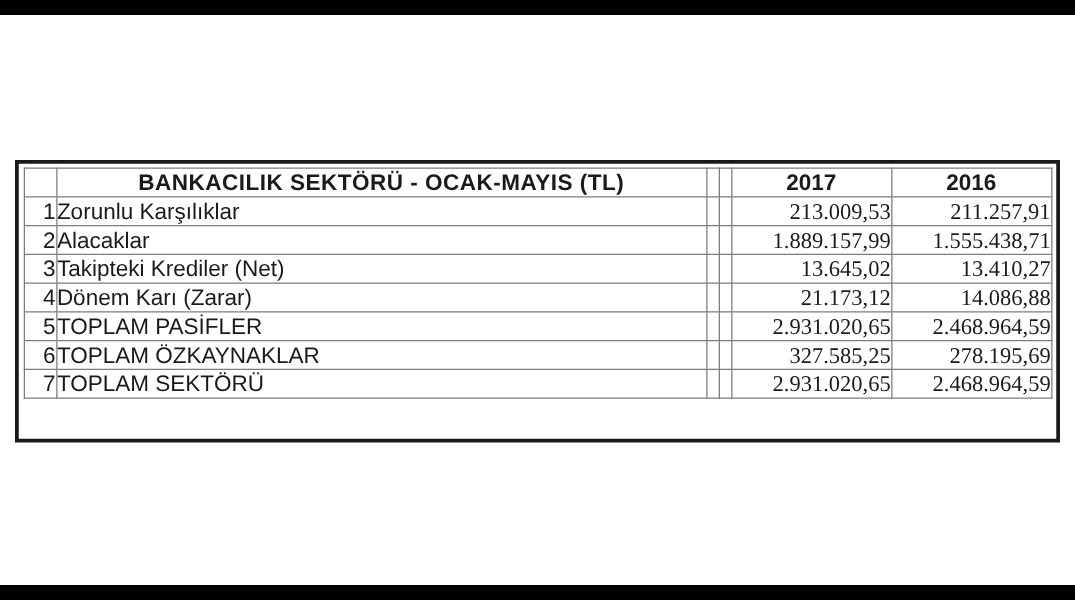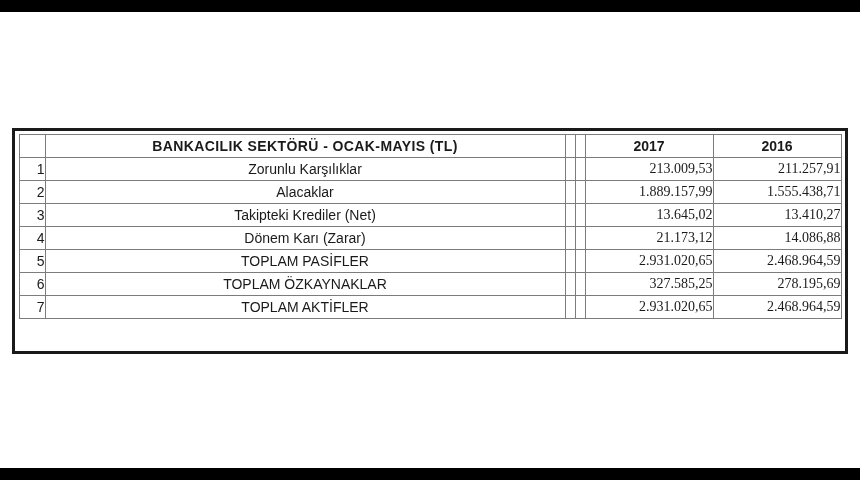--- a/index.html
+++ b/index.html
@@ -47,21 +47,21 @@
   table.fin col.c-label { width: 520px; }
   table.fin col.c-gap1  { width: 10px; }
   table.fin col.c-gap2  { width: 10px; }
   table.fin col.c-y1    { width: 128px; }
   table.fin col.c-y2    { width: 128px; }
 
   table.fin th, table.fin td {
     border: 1px solid #7c7c7c;
     padding: 0;
     height: 22px;
-    font-size: 14px;
+    font-size: 18px;
     color: #1a1a1a;
     vertical-align: middle;
     white-space: nowrap;
     overflow: hidden;
   }
 
   .hdr-title {
     text-align: center;
     font-weight: bold;
     font-size: 12.5px;
@@ -81,21 +81,21 @@
   .hdr-corner {
     border: 1px solid #7c7c7c;
   }
 
   td.rownum {
     text-align: right;
     padding-right: 2px;
     font-size: 12px;
   }
   td.label {
-    text-align: center;
+    text-align: left;
     padding-left: 3px;
   }
   td.val {
     text-align: right;
     padding-right: 4px;
     font-size: 12.5px;
     font-family: Liberation Serif, serif;
   }
   td.gap {
     border-left: 1px solid #7c7c7c;
@@ -176,21 +176,21 @@
       <tr class="total">
         <td class="rownum">6</td>
         <td class="label">TOPLAM ÖZKAYNAKLAR</td>
         <td class="gap"></td>
         <td class="gap"></td>
         <td class="val">327.585,25</td>
         <td class="val">278.195,69</td>
       </tr>
       <tr class="total">
         <td class="rownum">7</td>
-        <td class="label">TOPLAM AKTİFLER</td>
+        <td class="label">TOPLAM SEKTÖRÜ</td>
         <td class="gap"></td>
         <td class="gap"></td>
         <td class="val">2.931.020,65</td>
         <td class="val">2.468.964,59</td>
       </tr>
     </tbody>
   </table>
 </div>
 
 </body></html>

